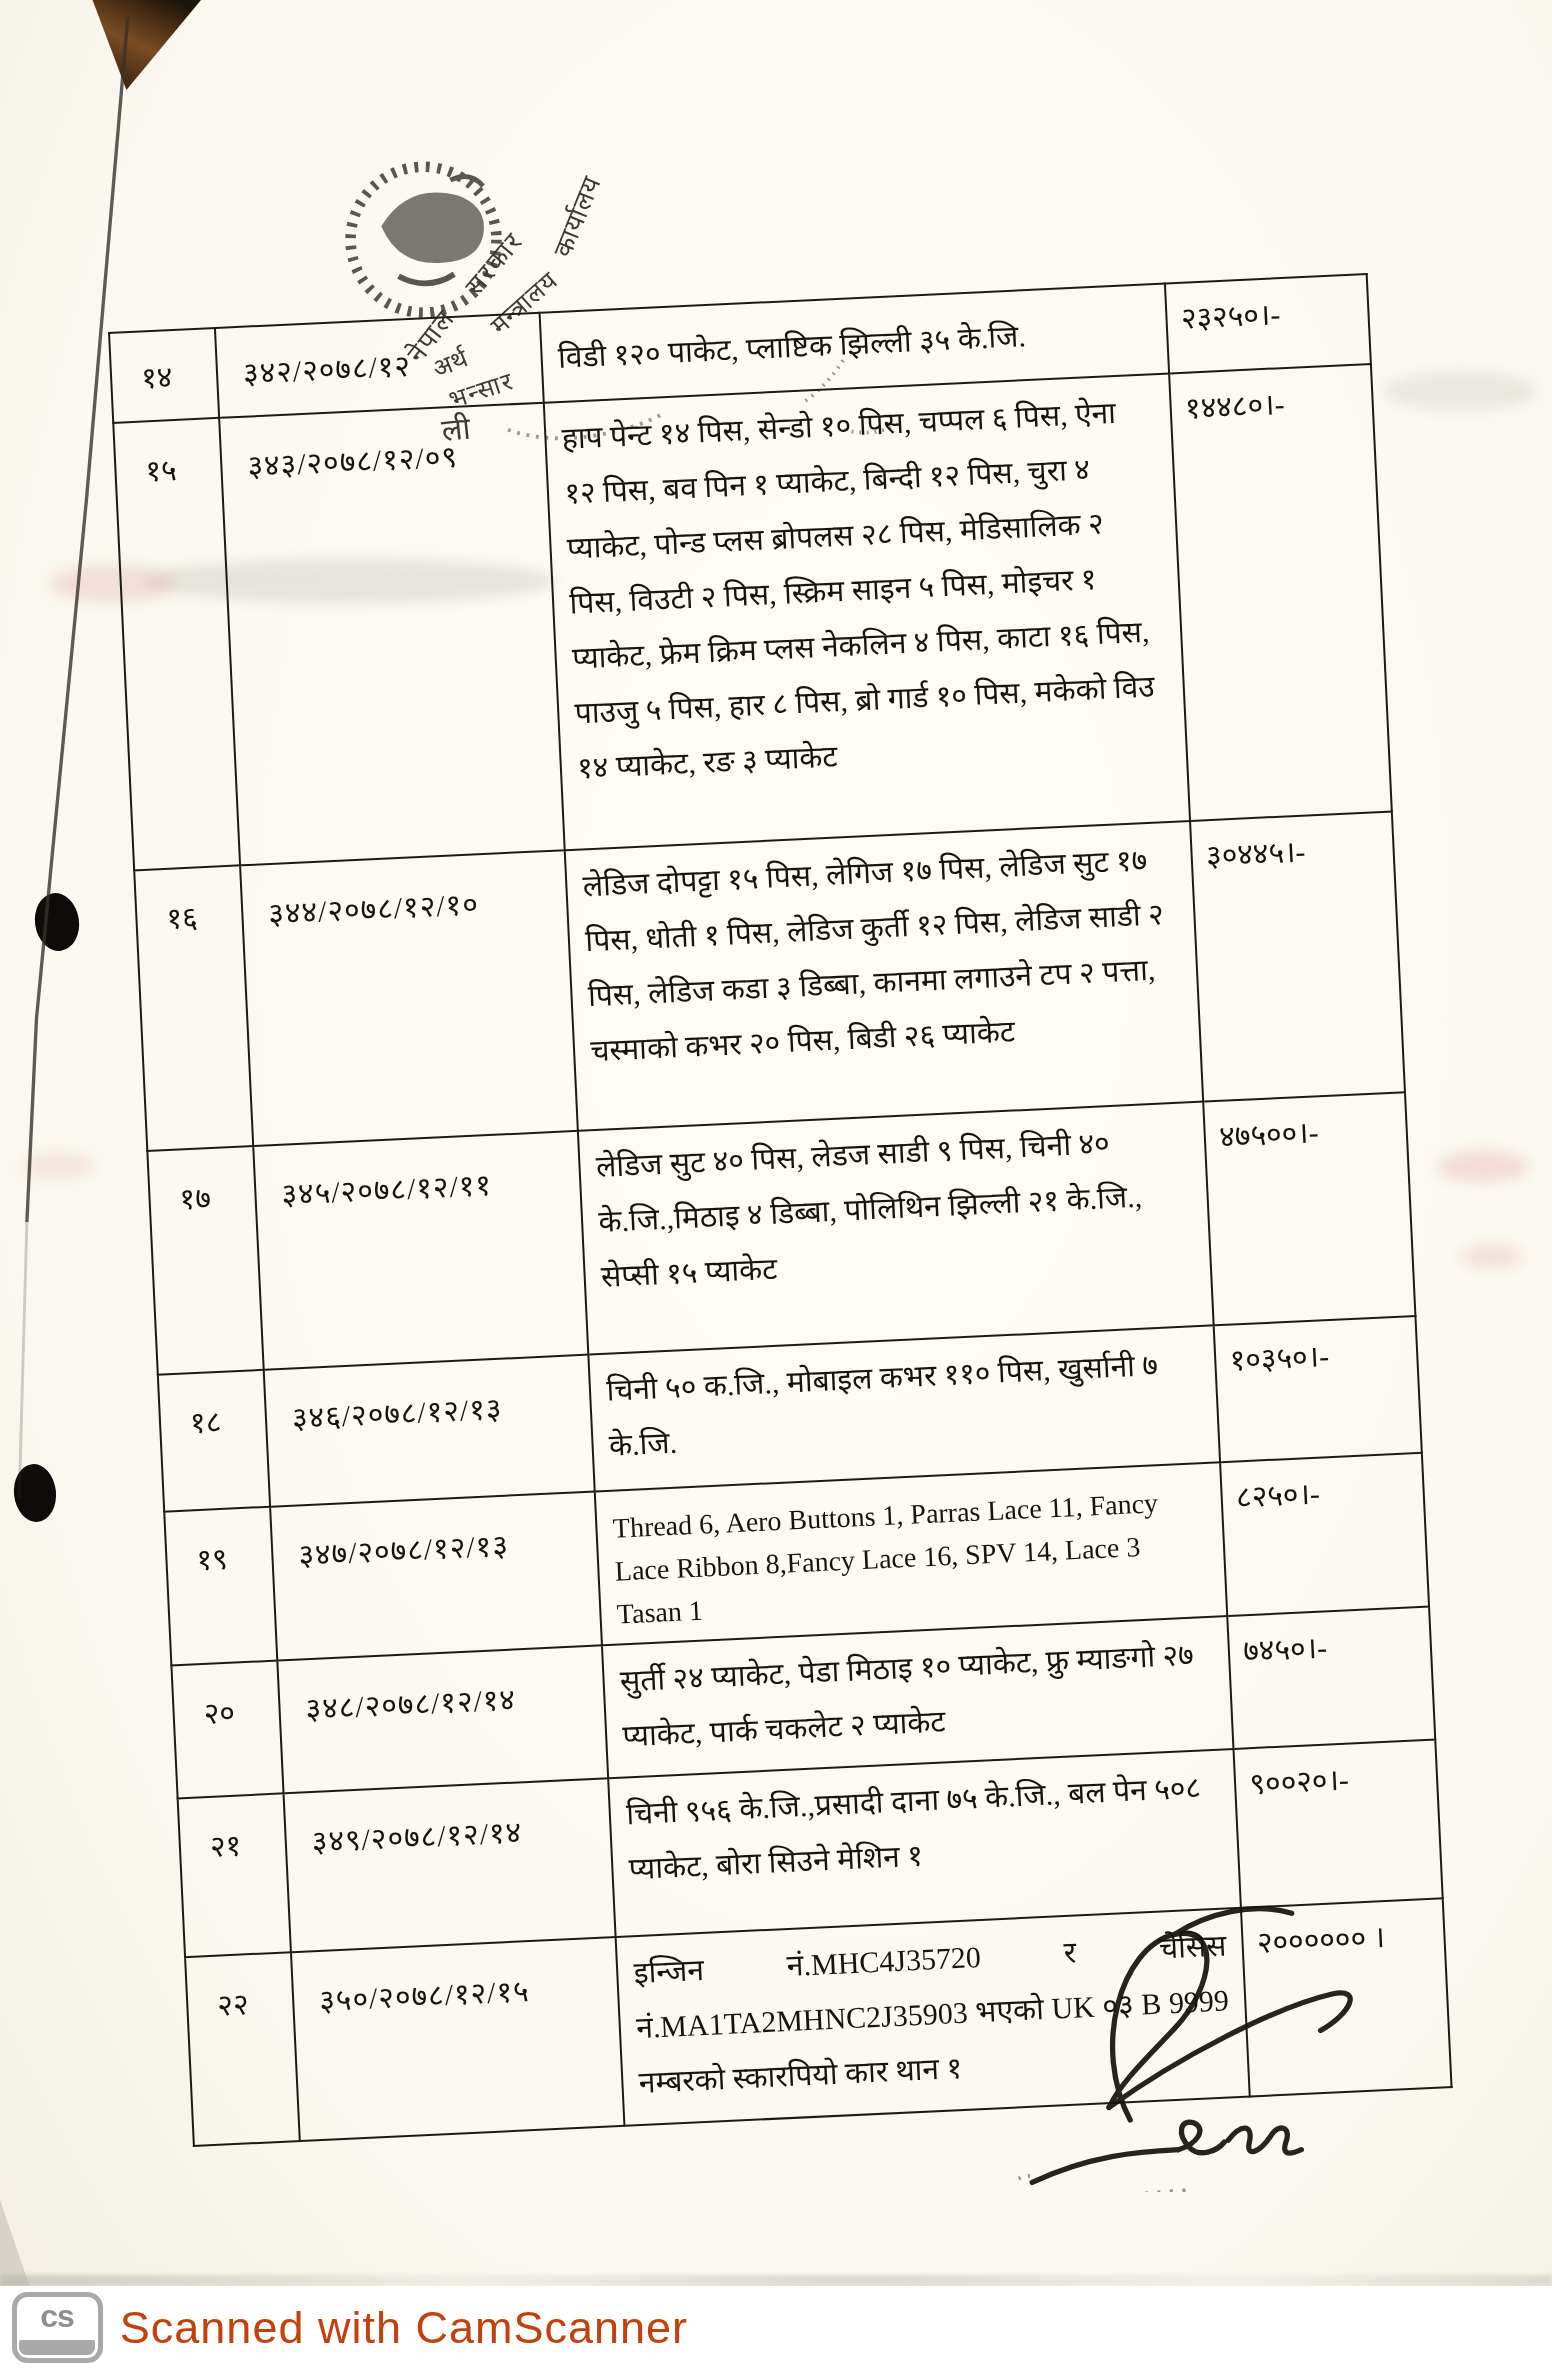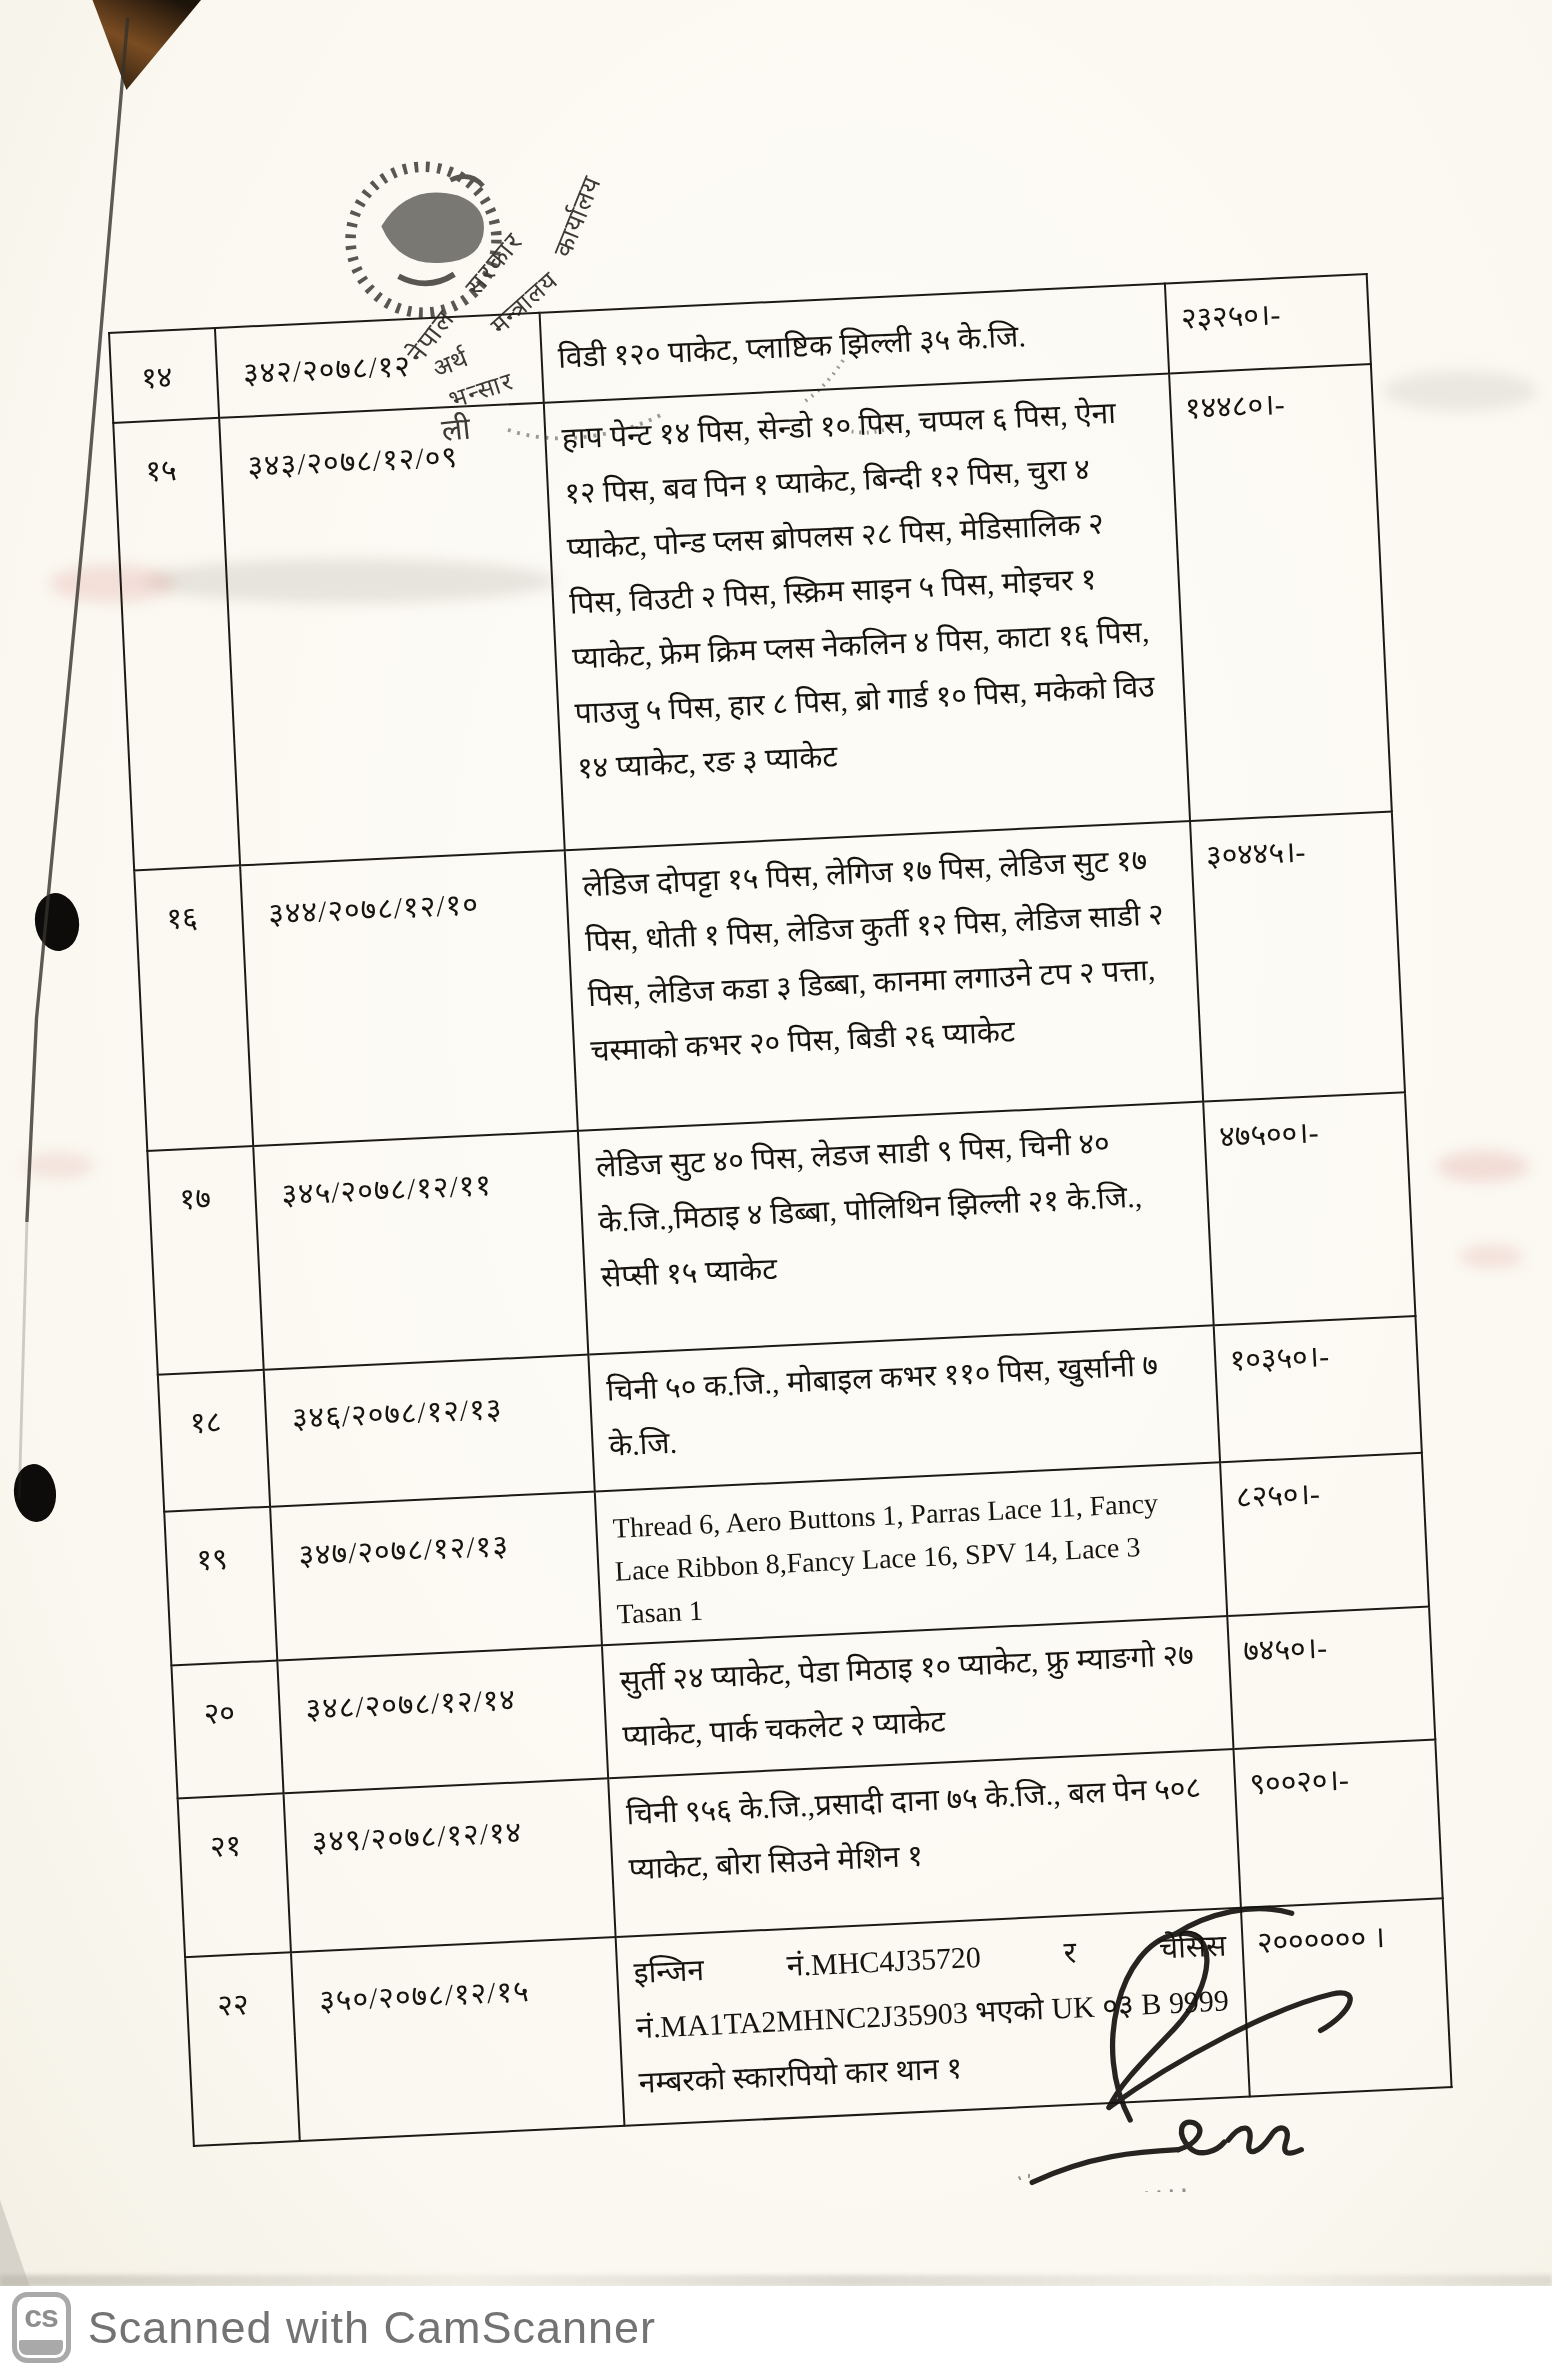--- a/index.html
+++ b/index.html
@@ -59,30 +59,30 @@
   
   .footer{
     position:absolute;left:0;top:2286px;width:1552px;height:83px;
     background:#ffffff;display:flex;align-items:center;
   }
   .scan-noise{position:absolute;left:0;top:2275px;width:1552px;height:11.5px;
     background:linear-gradient(90deg,rgba(140,135,125,.35),rgba(190,185,175,.15) 30%,rgba(150,145,135,.3) 55%,rgba(200,196,188,.12) 80%,rgba(150,145,135,.25));
     filter:blur(1.9px);}
   .bl-wedge{position:absolute;left:0;top:2200px;width:58px;height:169px;
     background:#b9b5ad;opacity:.5;clip-path:polygon(0 0,100% 100%,0 100%);}
-  .cs-icon{position:relative;width:59px;height:71px;margin-left:11.5px;
+  .cs-icon{position:relative;width:91px;height:71px;margin-left:11.5px;
     border:5.8px solid #a9a9a9;border-radius:15.4px;background:#fff;box-sizing:border-box;flex:none;padding-left:15px;}
   .cs-letters{position:absolute;top:1px;left:0;right:0;text-align:center;
     font-family:"Liberation Sans", sans-serif;font-weight:bold;font-size:32px;
     color:#8f8f8f;letter-spacing:-1px;}
   .cs-band{position:absolute;left:2.9px;right:2.9px;bottom:2.9px;height:15.4px;
     background:#a9a9a9;border-radius:1.9px 1.9px 7.7px 7.7px;}
   .footer-text{
     margin-left:17.3px;font-family:"Liberation Sans", sans-serif;
-    font-size:45px;color:#737373;letter-spacing:1px;white-space:nowrap;
+    font-size:45px;color:#c2410c;letter-spacing:1px;white-space:nowrap;
   }
 </style>
 </head>
 <body>
 
 <div class="page">
 
   <div class="corner-wedge"></div>
   <div class="hole hole-1"></div>
   <div class="hole hole-2"></div>

